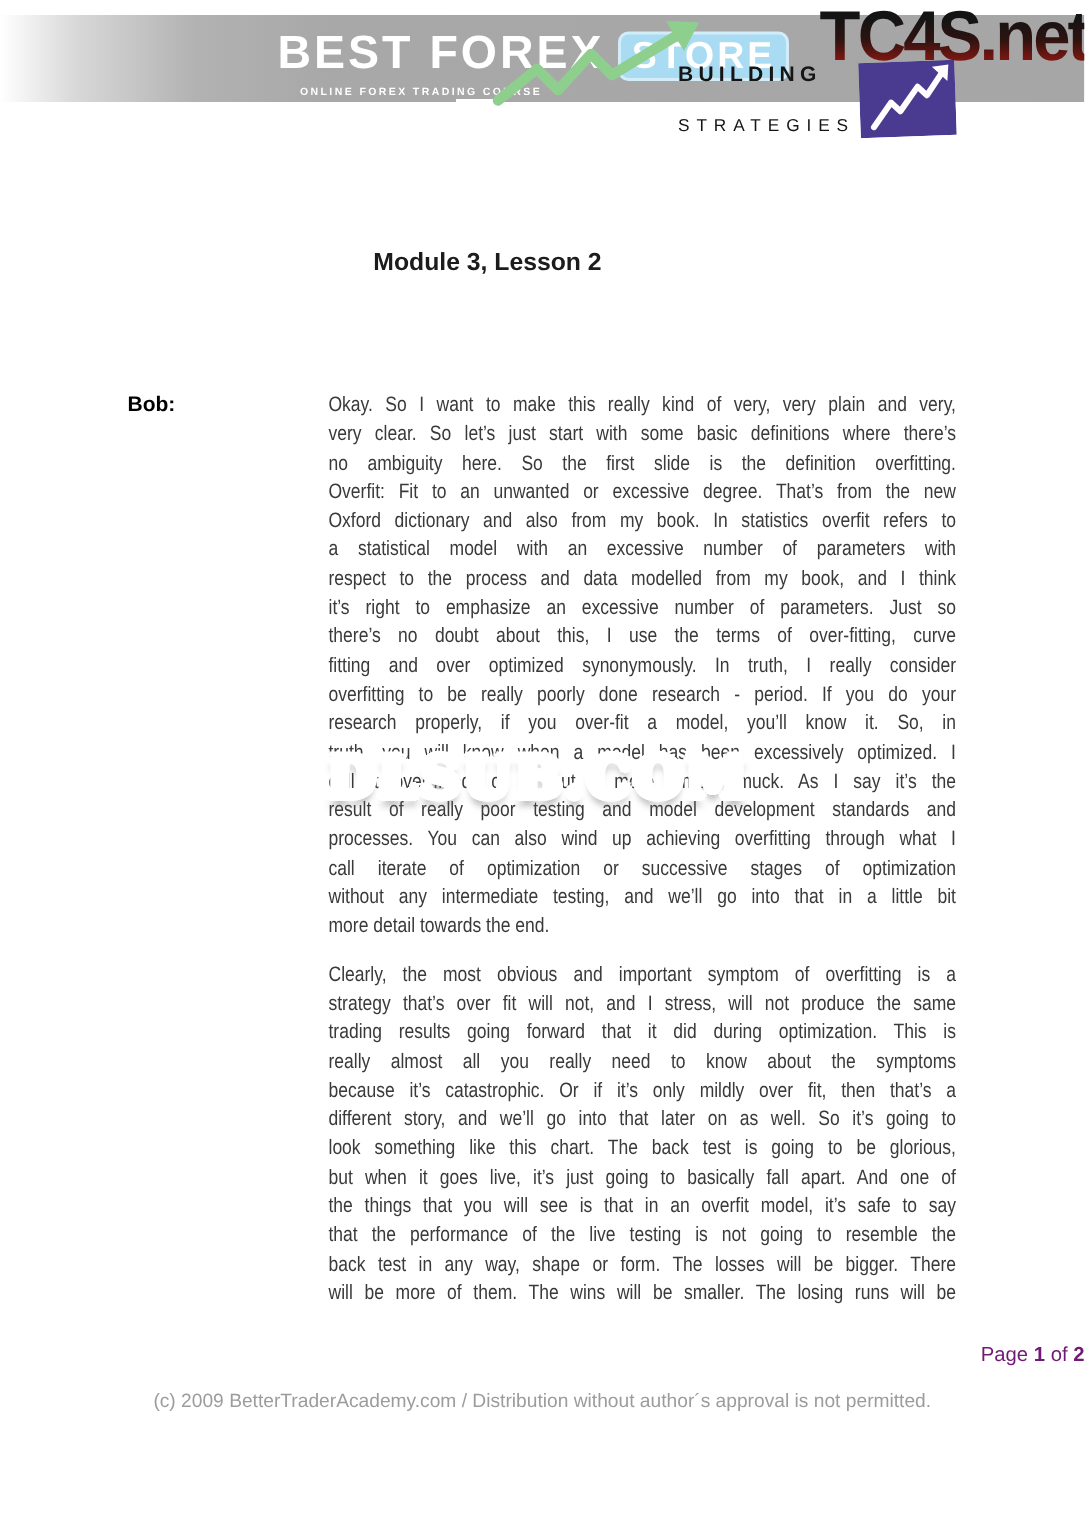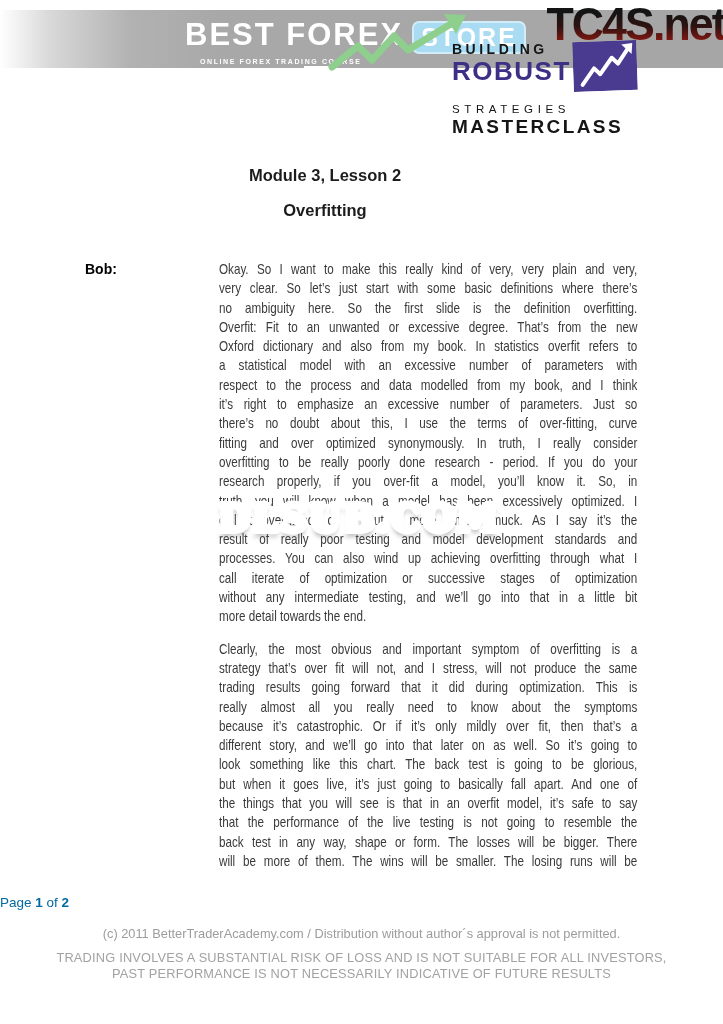--- a/index.html
+++ b/index.html
@@ -164,23 +164,23 @@
     text-shadow:
       -2px 0 0 #38201f, 2px 0 0 #38201f, 0 -2px 0 #38201f, 0 2px 0 #38201f,
       -1px -1px 0 #38201f, 1px -1px 0 #38201f, -1px 1px 0 #38201f, 1px 1px 0 #38201f,
       -4px 0 2px #e8e8e8, 4px 0 2px #e8e8e8, 0 -4px 2px #e8e8e8, 0 4px 3px #cccccc;
   }
 
   
   .page-number {
     position: absolute;
     left: 0; top: 895px; width: 723px;
-    text-align: left;
+    text-align: right;
     font-size: 13.5px;
-    color: #0369a1;
+    color: #701a75;
   }
   .page-number b { font-weight: 700; }
   .copyright {
     position: absolute;
     left: 0; top: 926px; width: 723px;
     text-align: center;
     font-size: 12.8px;
     color: #9c9c9c;
   }
   .disclaimer {
@@ -208,32 +208,29 @@
       <polyline points="8,57 36,57" fill="none" stroke="#ffffff" stroke-width="2"></polyline>
       <polyline points="36,57 62,36 76,50 98,26 112,40 158,12" fill="none" stroke="#8ecf8e" stroke-width="7" stroke-linecap="round" stroke-linejoin="round"></polyline>
       <polygon points="148,4 170,5 160,24" fill="#8ecf8e"></polygon>
     </svg>
   </div>
 
   <div class="tc4s">TC4S.net</div>
 
   <div class="brs">
     <div class="brs-building">BUILDING</div>
-    <div class="brs-robust">ROBUST</div>
     <div class="brs-strategies">STRATEGIES</div>
-    <div class="brs-masterclass">MASTERCLASS</div>
   </div>
   <svg class="brs-square" viewBox="0 0 64 50">
     <rect x="0" y="0" width="64" height="50" fill="#4a3b91"></rect>
     <polyline points="9,43 21,27 27,33 39,17 45,23 55,9" fill="none" stroke="#ffffff" stroke-width="4" stroke-linecap="round" stroke-linejoin="round"></polyline>
     <polygon points="49,4 60,3 59,14" fill="#ffffff"></polygon>
   </svg>
 
   <div class="doc-title t1">Module 3, Lesson 2</div>
-  <div class="doc-title t2">Overfitting</div>
 
   <div class="speaker">Bob:</div>
   <div class="text-col">
       <div class="para">
         <div class="tline">Okay. So I want to make this really kind of very, very plain and very,</div>
         <div class="tline">very clear. So let’s just start with some basic definitions where there’s</div>
         <div class="tline">no ambiguity here. So the first slide is the definition overfitting.</div>
         <div class="tline">Overfit: Fit to an unwanted or excessive degree. That’s from the new</div>
         <div class="tline">Oxford dictionary and also from my book. In statistics overfit refers to</div>
         <div class="tline">a statistical model with an excessive number of parameters with</div>
@@ -268,20 +265,16 @@
     </div>
 
   <div class="dlsub">DLSUB.COM</div>
 
   <div class="page-number">
     <span>Page</span>
     <b>1</b>
     <span>of</span>
     <b>2</b>
   </div>
-  <div class="copyright">(c) 2011 BetterTraderAcademy.com / Distribution without author´s approval is not permitted.</div>
-  <div class="disclaimer">
-    <div>TRADING INVOLVES A SUBSTANTIAL RISK OF LOSS AND IS NOT SUITABLE FOR ALL INVESTORS,</div>
-    <div>PAST PERFORMANCE IS NOT NECESSARILY INDICATIVE OF FUTURE RESULTS</div>
-  </div>
+  <div class="copyright">(c) 2009 BetterTraderAcademy.com / Distribution without author´s approval is not permitted.</div>
 
 
 </div>
 
 </body></html>

